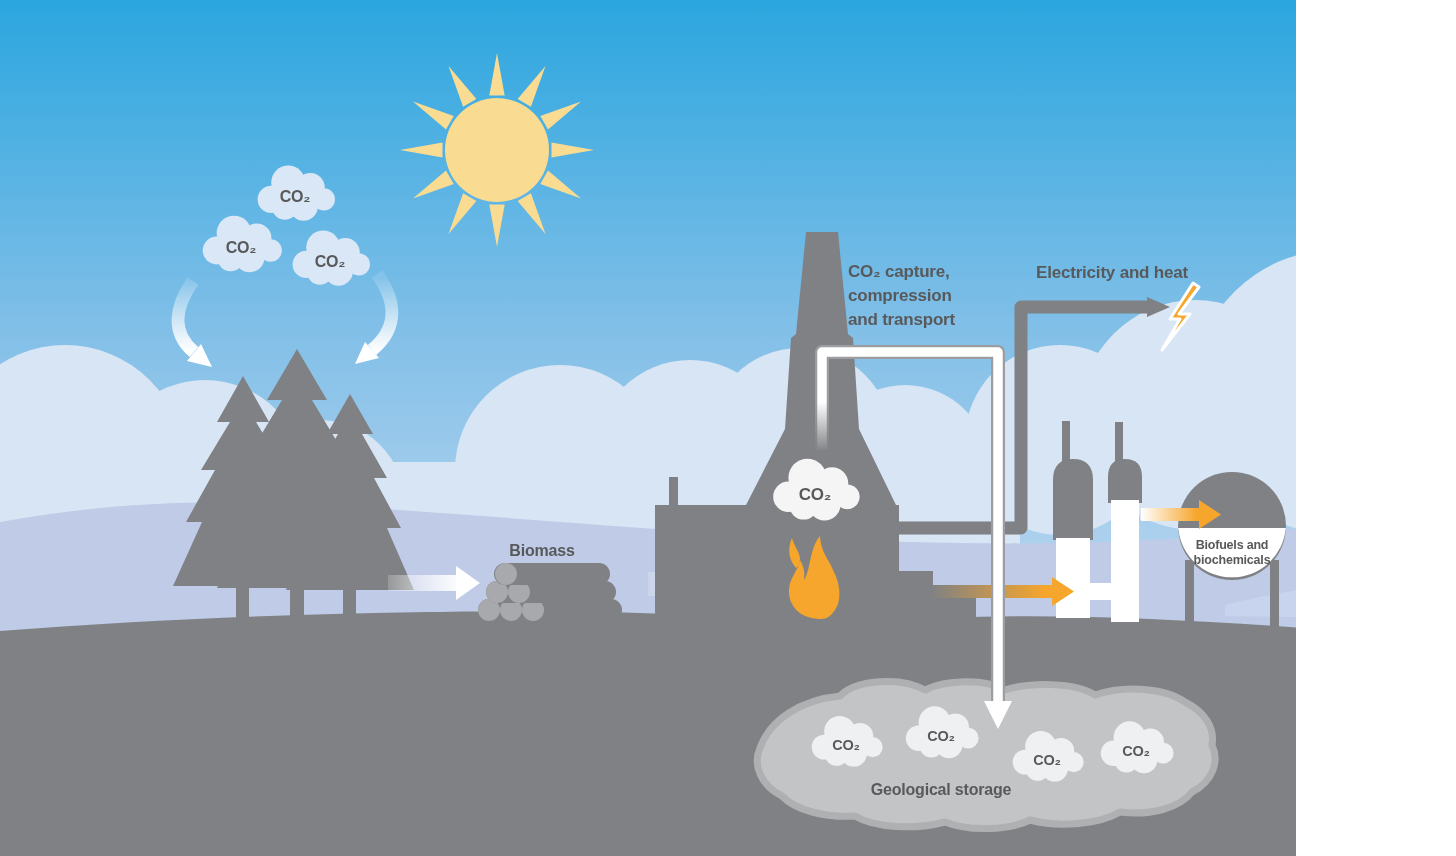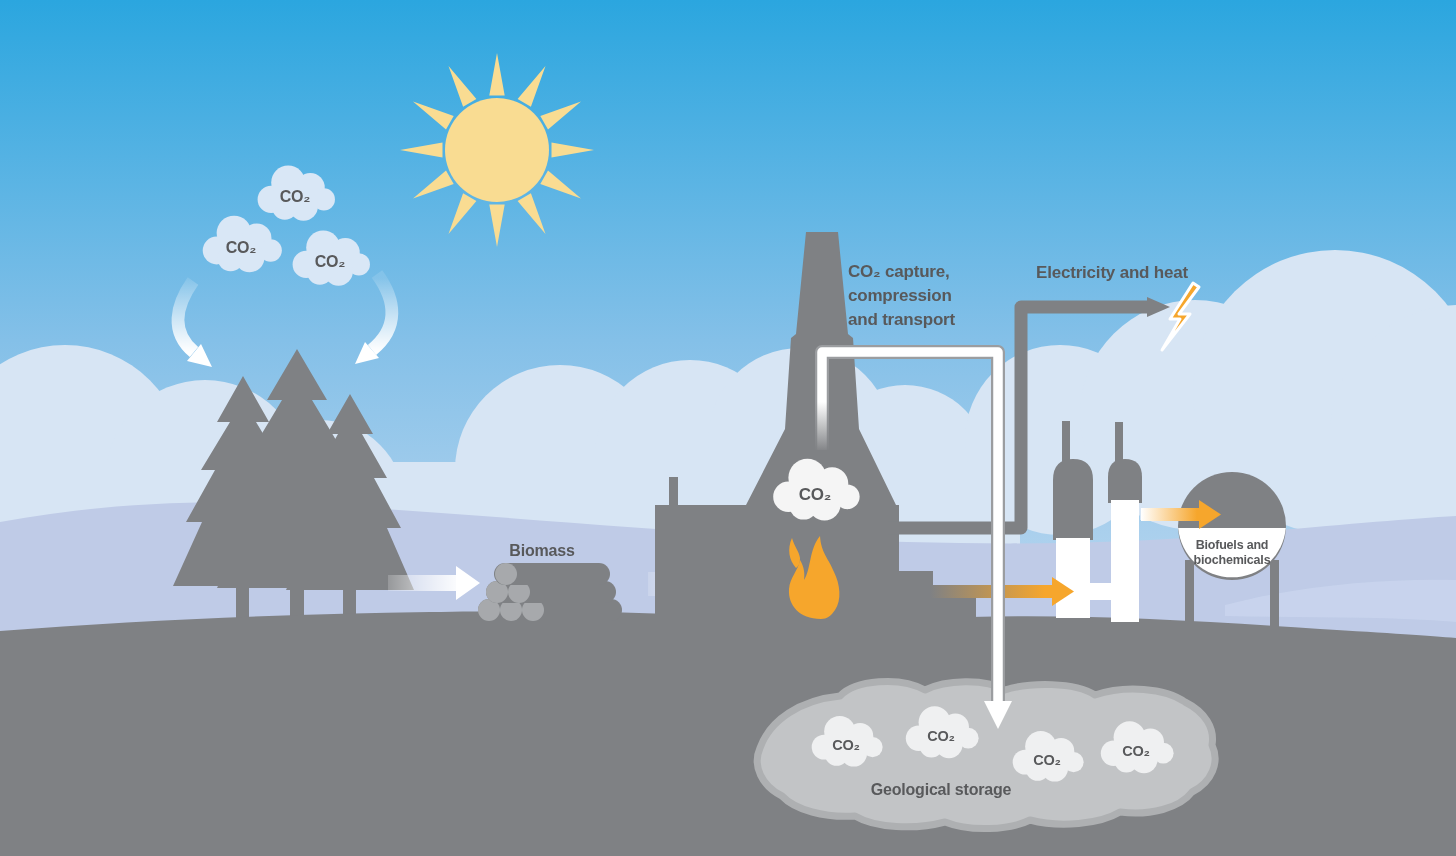--- a/index.html
+++ b/index.html
@@ -1,16 +1,16 @@
 <!DOCTYPE html>
 <html><head>
 <meta charset="utf-8">
 <style>
   html,body{margin:0;padding:0;background:#fff;}
-  #stage{position:relative;width:1456px;height:856px;overflow:hidden;}
+  #stage{position:relative;width:1296px;height:856px;overflow:hidden;}
   svg{display:block;}
   .lbl{
     font-family:"Liberation Sans","DejaVu Sans",sans-serif;
     font-weight:bold;
     fill:#58595B;
     letter-spacing:-0.2px;
   }
   .lbl-co2{font-size:16px;}
   .lbl-co2-big{font-size:17px;}
   .lbl-co2-small{font-size:14.5px;}

